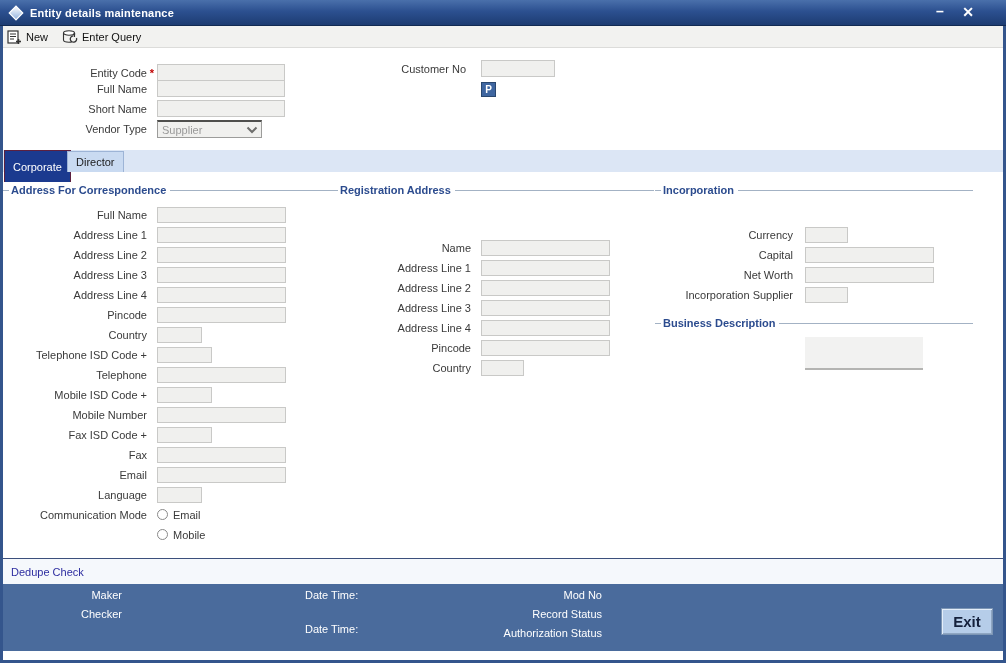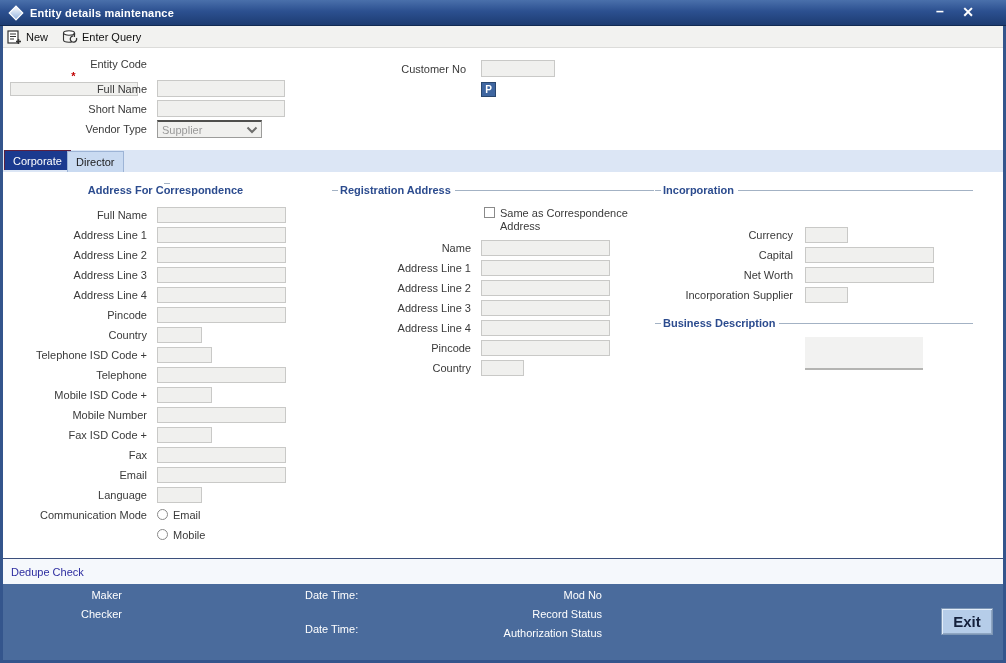--- a/index.html
+++ b/index.html
@@ -49,21 +49,21 @@
     padding:0 3px 0 4px; color:#9a9a9a; cursor:default;
   }
   .pbtn {
     position:absolute; left:481px; top:82px; width:15px; height:15px;
     background:#3f66a0; border:1px solid #29476f; color:#fff; font-weight:bold;
     font-size:10px; line-height:13px; text-align:center; cursor:default;
   }
   
   .tabbar { position:absolute; left:3px; top:150px; width:1000px; height:22px; background:#dce6f5; }
   .tab {
-    position:absolute; top:0; height:20px; display:flex; align-items:center;
+    position:absolute; top:0; height:32px; display:flex; align-items:center;
     padding:0 8px; cursor:default;
   }
   .tab.active { left:1px; background:#1b3a8f; color:#fff; border:1px solid #5c2040; border-bottom:none; }
   .tab.inactive { left:64px; background:#c9daf1; color:#1a1a1a; border:1px solid #9db4d6; border-bottom:none; height:21px; top:1px; }
   
   .sec-header { position:absolute; height:14px; display:flex; align-items:center; }
   .sec-header .dash { width:6px; height:1px; background:#a3b2c4; margin-right:2px; }
   .sec-header .txt { color:#2b4b8e; font-weight:bold; white-space:nowrap; padding-right:4px; }
   .sec-header .line { flex:1; height:1px; background:#a3b2c4; }
   
@@ -76,21 +76,21 @@
     background:#f2f2f1; border:none; border-bottom:2px solid #b4b4b2;
     font-family:"Liberation Sans",sans-serif; font-size:11px; resize:none; padding:2px 3px;
   }
   
   .dedupe {
     position:absolute; left:3px; top:558px; width:1000px; height:26px;
     background:#f5f8fc; border-top:1px solid #3c4f7c;
     display:flex; align-items:center; padding-left:8px;
   }
   .dedupe a { color:#2d2da0; text-decoration:none; cursor:pointer; }
-  .footer { position:absolute; left:3px; top:584px; width:1000px; height:76px; background:#4a6b9c; color:#fff; }
+  .footer { position:absolute; left:3px; top:584px; width:1000px; height:67px; background:#4a6b9c; color:#fff; }
   .flab { position:absolute; white-space:nowrap; }
   .ra { text-align:right; }
   .exit-btn {
     position:absolute; left:938px; top:24px; width:52px; height:27px;
     background:#b6cde9; border:1px solid #7d96b5;
     box-shadow: inset 1px 1px 0 #e4eefa, inset -1px -1px 0 #8fa6c2;
     color:#15213c; font-weight:bold; font-family:"Liberation Sans",sans-serif; font-size:15px;
     cursor:default;
   }
 </style>
@@ -131,21 +131,21 @@
         <ellipse cx="7" cy="3" rx="5.5" ry="2.2" fill="#fff" stroke="#333" stroke-width="1.1"></ellipse>
         <path d="M1.5 3 v7 c0 1.2 2.5 2.2 5.5 2.2 1 0 2-.1 2.8-.3" fill="none" stroke="#333" stroke-width="1.1"></path>
         <path d="M12.5 3 v4" fill="none" stroke="#333" stroke-width="1.1"></path>
         <path d="M14.5 8 a3.2 3.2 0 1 1 -3-2.2" fill="none" stroke="#333" stroke-width="1.3"></path>
         <path d="M11 3.6 l1.2 2.4 1.3-2.3 z" fill="#333"></path>
       </svg>
       <span>Enter Query</span>
     </span>
   </div>
 
-  <div class="frow" style="left:0; top:58px;flex-direction:column;">
+  <div class="frow" style="left:0; top:64px;">
     <span class="flabel">Entity Code</span>
     <span class="req-slot">*</span>
     <input class="tbox w128" value="" style="">
   </div>
   <div class="frow" style="left:0; top:80px;">
     <span class="flabel">Full Name</span>
     <span class="req-slot"></span>
     <input class="tbox w128" value="" style="">
   </div>
   <div class="frow" style="left:0; top:100px;">
@@ -168,21 +168,21 @@
     <span style="width:15px;"></span>
     <input class="tbox w74" value="" style="">
   </div>
   <button class="pbtn">P</button>
 
   <div class="tabbar">
     <span class="tab active">Corporate</span>
     <span class="tab inactive">Director</span>
   </div>
 
-  <div class="sec-header" style="left:3px; top:183px; width:329px;flex-direction:column;">
+  <div class="sec-header" style="left:3px; top:183px; width:329px;">
     <span class="dash"></span>
       <span class="txt">Address For Correspondence</span>
       <span class="line"></span>
   </div>
   <div class="sec-header" style="left:332px; top:183px; width:322px;">
     <span class="dash"></span>
       <span class="txt">Registration Address</span>
       <span class="line"></span>
   </div>
   <div class="sec-header" style="left:655px; top:183px; width:318px;">
@@ -281,24 +281,20 @@
   </div>
   <div class="frow" style="left:0; top:526px;">
     <span class="flabel"></span>
       <span class="gap10"></span>
     <span style="display:flex;align-items:center;">
       <span class="radio"></span>
       <span>Mobile</span>
     </span>
   </div>
 
-  <div class="same-as">
-    <span class="checkbox"></span>
-    <span>Same as Correspondence Address</span>
-  </div>
   <div class="frow" style="left:330px; top:239px;">
     <span class="flabel" style="width:141px;">Name</span>
       <span class="gap10"></span>
     <input class="tbox h16 w129" value="" style="">
   </div>
   <div class="frow" style="left:330px; top:259px;">
     <span class="flabel" style="width:141px;">Address Line 1</span>
       <span class="gap10"></span>
     <input class="tbox h16 w129" value="" style="">
   </div>

